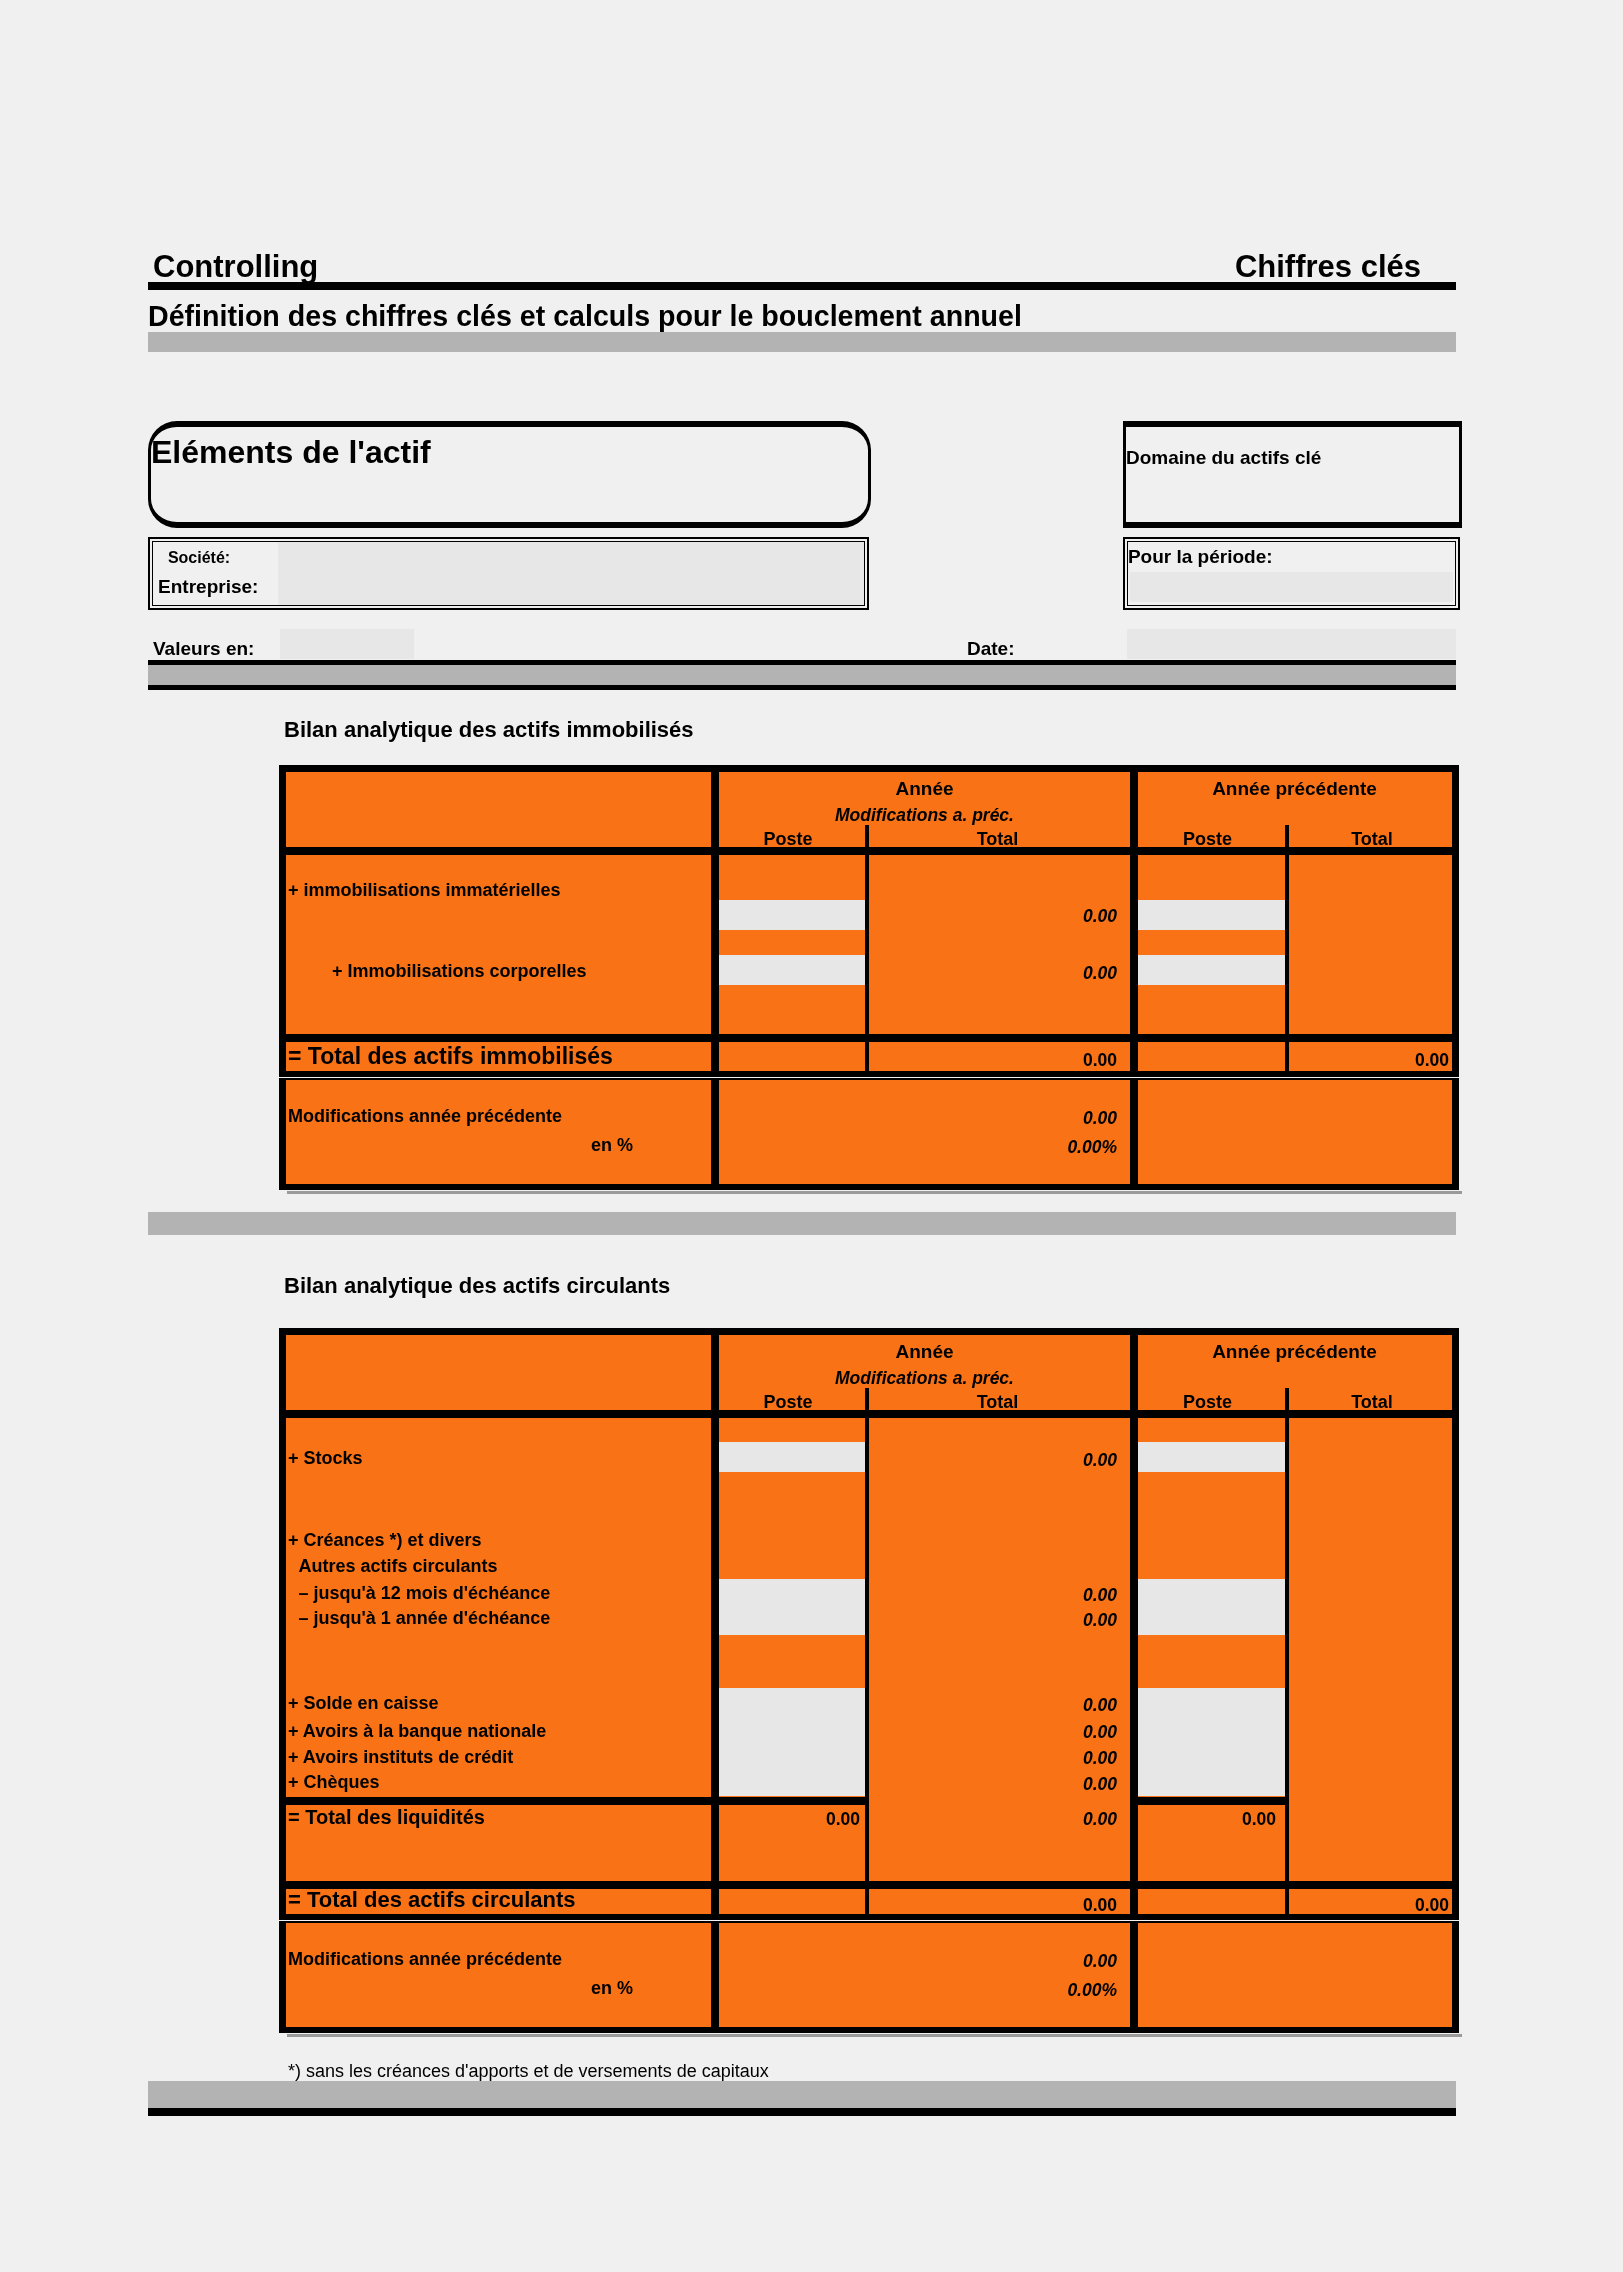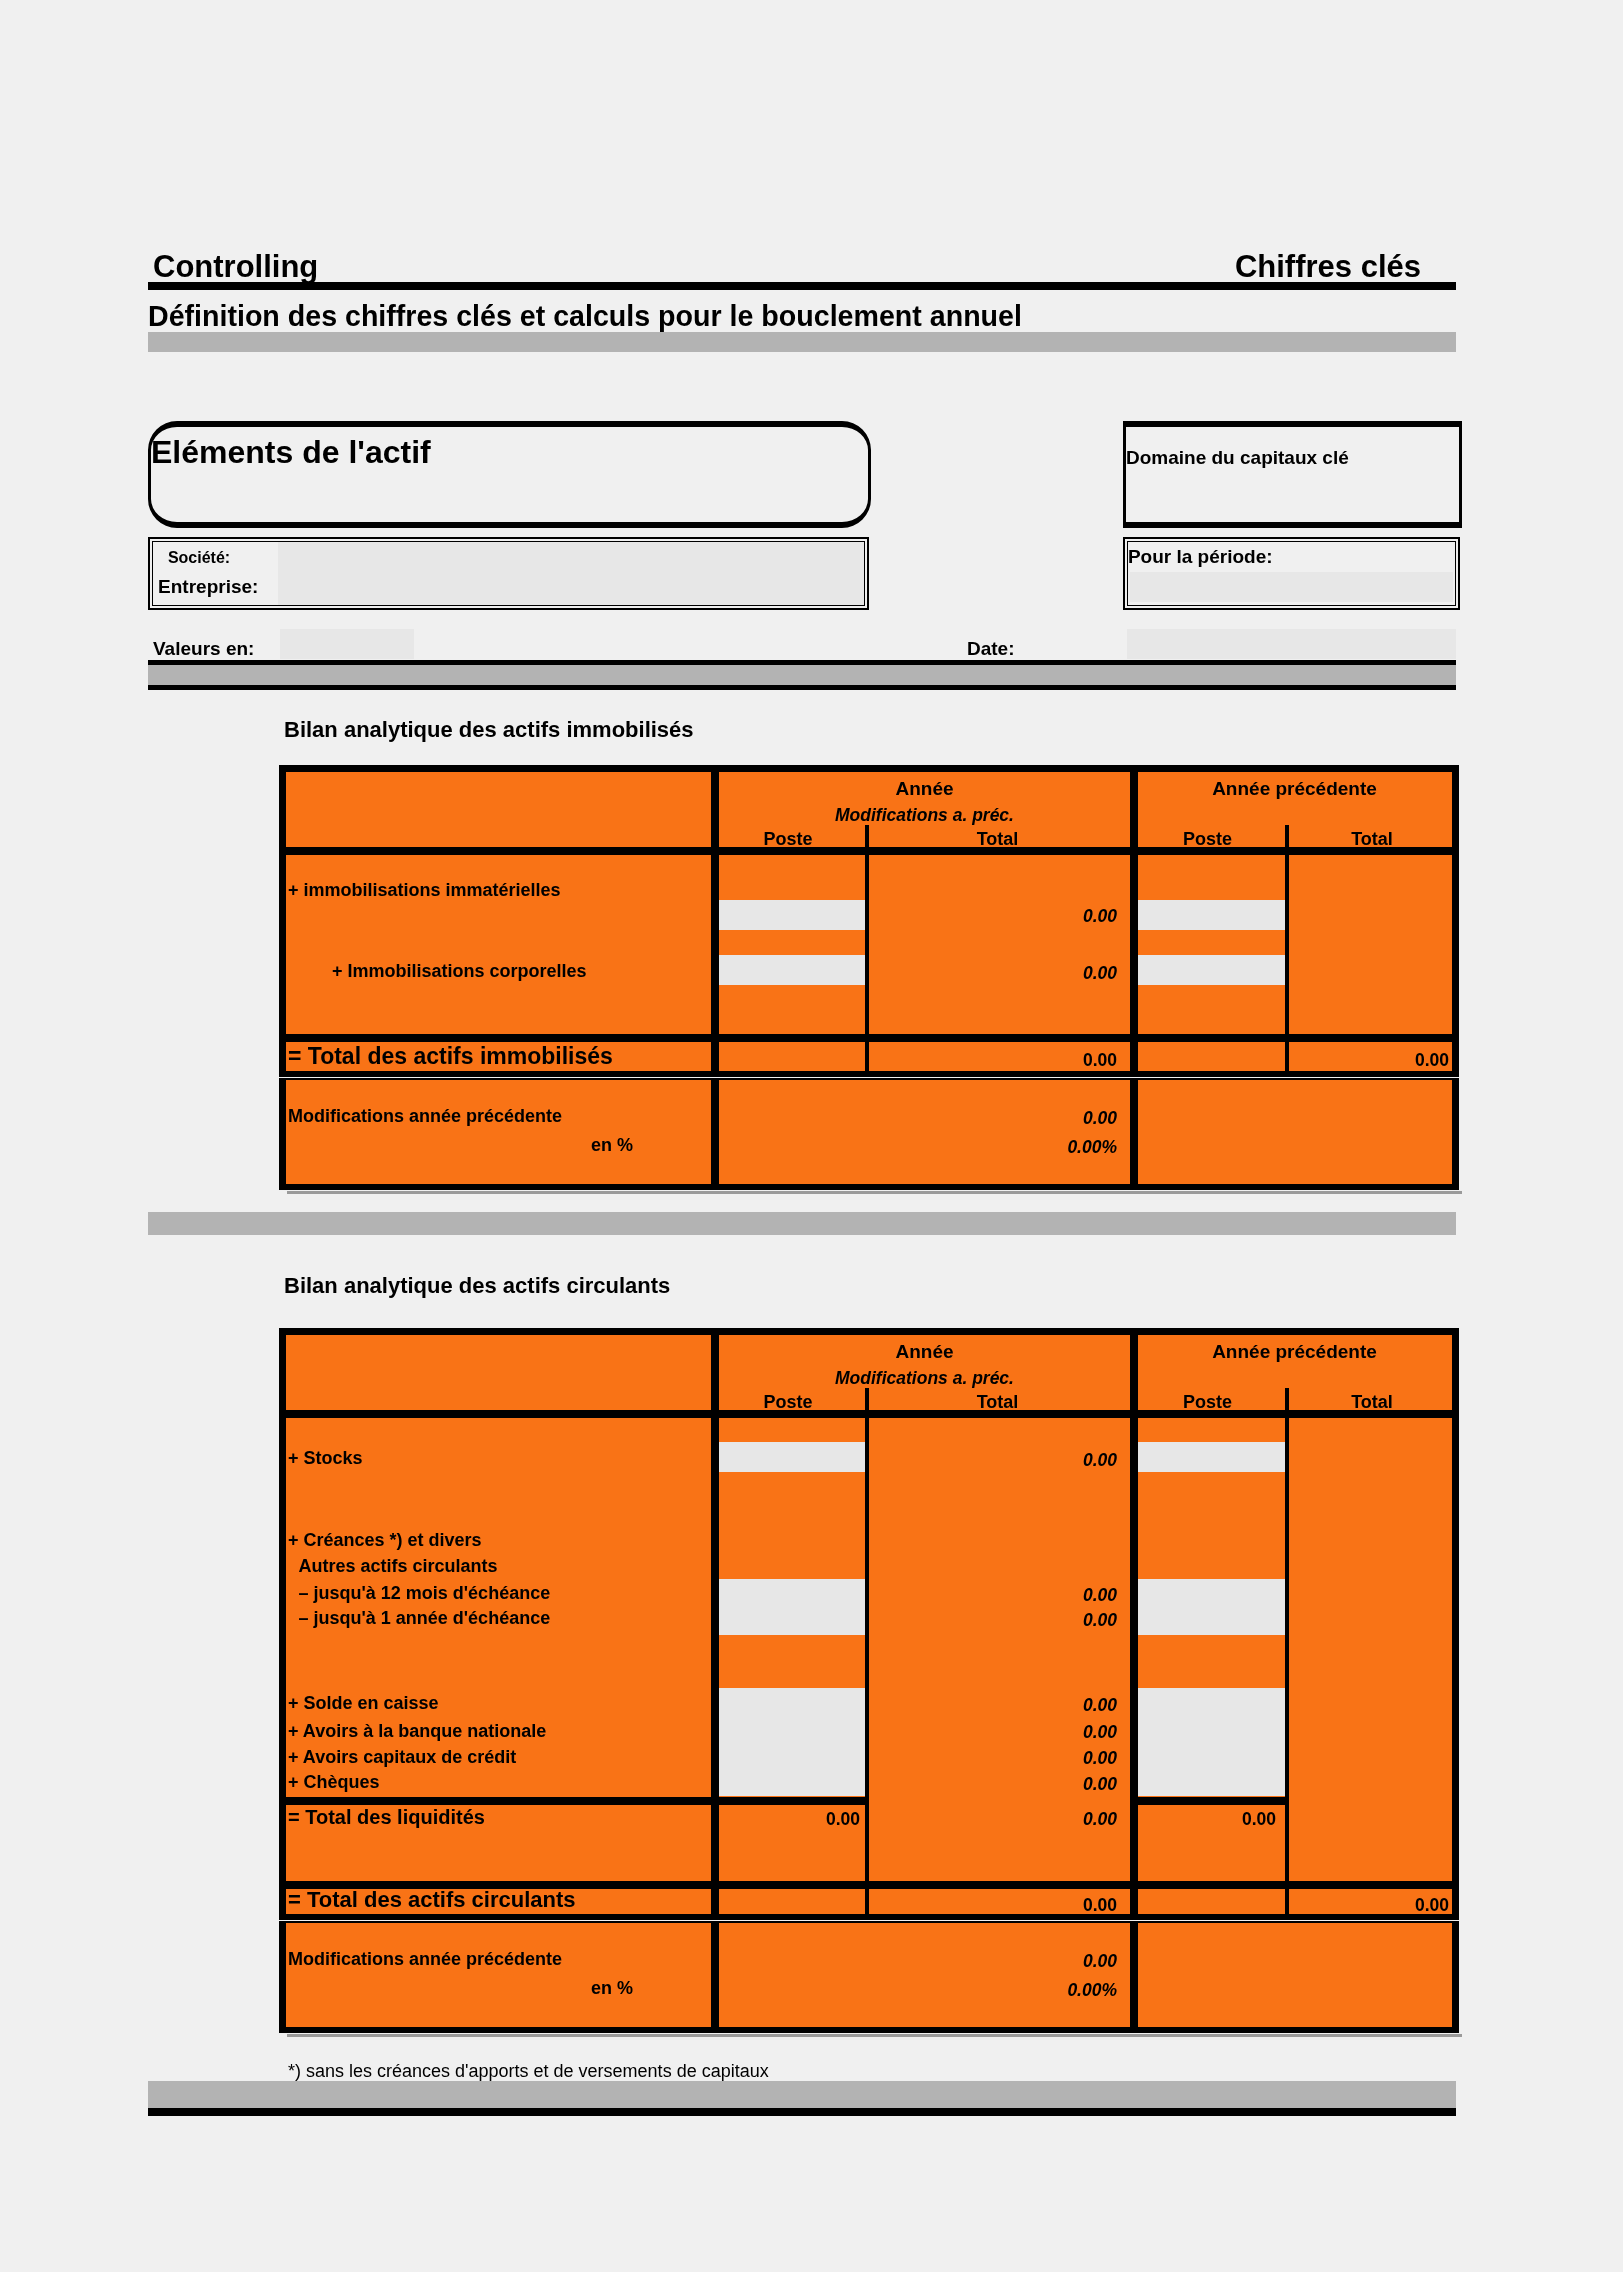--- a/index.html
+++ b/index.html
@@ -35,21 +35,21 @@
   <div class="lbl" style="left:153px;top:250px;font-size:31px;line-height:34px;">Controlling</div>
   <div class="lbl" style="left:148px;top:250px;width:1273px;font-size:31px;line-height:34px;text-align:right;">Chiffres clés</div>
   <div class="blk" style="left:148px;top:282px;width:1308px;height:8.4px;"></div>
   <div class="lbl ctr" style="left:148px;top:300px;width:1308px;font-size:28.6px;line-height:32px;">Définition des chiffres clés et calculs pour le bouclement annuel</div>
   <div class="bar" style="left:148px;top:332px;width:1308px;height:19.5px;"></div>
 
   <div class="hbox" style="left:148px;top:421px;width:717px;height:95px;border-radius:29px;">
     <div class="lbl ctr" style="left:0;top:6.5px;width:706px;font-size:32px;line-height:36px;">Eléments de l'actif</div>
   </div>
   <div class="hbox" style="left:1123px;top:421px;width:333px;height:95px;">
-    <div class="lbl ctr" style="left:0;top:19.5px;width:323px;font-size:19px;">Domaine du capitaux clé</div>
+    <div class="lbl ctr" style="left:0;top:19.5px;width:323px;font-size:19px;">Domaine du actifs clé</div>
   </div>
 
   <div class="dbox" style="left:148px;top:537px;width:717px;height:69px;">
     <div class="dbox-in">
       <div class="gray" style="left:125px;top:0;right:0;bottom:0;"></div>
       <div class="lbl" style="left:15px;top:5.2px;font-size:16px;">Société:</div>
       <div class="lbl" style="left:5.2px;top:34px;font-size:19px;">Entreprise:</div>
     </div>
   </div>
   <div class="dbox" style="left:1123px;top:537px;width:333px;height:69px;">
@@ -143,21 +143,21 @@
     <div class="lbl" style="left:19.5px;top:227px;">Autres actifs circulants</div>
     <div class="lbl" style="left:19.5px;top:254px;">– jusqu'à 12 mois d'échéance</div>
     <div class="lbl" style="left:19.5px;top:279px;">– jusqu'à 1 année d'échéance</div>
     <div class="gray" style="left:440px;top:251px;width:146px;height:56px;"></div>
     <div class="gray" style="left:859px;top:251px;width:147px;height:56px;"></div>
     <div class="val it" style="left:590px;top:256px;width:248px;">0.00</div>
     <div class="val it" style="left:590px;top:281px;width:248px;">0.00</div>
 
     <div class="lbl" style="left:9px;top:364px;">+ Solde en caisse</div>
     <div class="lbl" style="left:9px;top:392px;">+ Avoirs à la banque nationale</div>
-    <div class="lbl" style="left:9px;top:418px;">+ Avoirs capitaux de crédit</div>
+    <div class="lbl" style="left:9px;top:418px;">+ Avoirs instituts de crédit</div>
     <div class="lbl" style="left:9px;top:443px;">+ Chèques</div>
     <div class="gray" style="left:440px;top:360px;width:146px;height:108px;"></div>
     <div class="gray" style="left:859px;top:360px;width:147px;height:108px;"></div>
     <div class="val it" style="left:590px;top:366px;width:248px;">0.00</div>
     <div class="val it" style="left:590px;top:393px;width:248px;">0.00</div>
     <div class="val it" style="left:590px;top:419px;width:248px;">0.00</div>
     <div class="val it" style="left:590px;top:445px;width:248px;">0.00</div>
 
     <div class="lbl" style="left:9px;top:477px;font-size:20px;line-height:25px;">= Total des liquidités</div>
     <div class="val" style="left:440px;top:480px;width:141px;">0.00</div>

